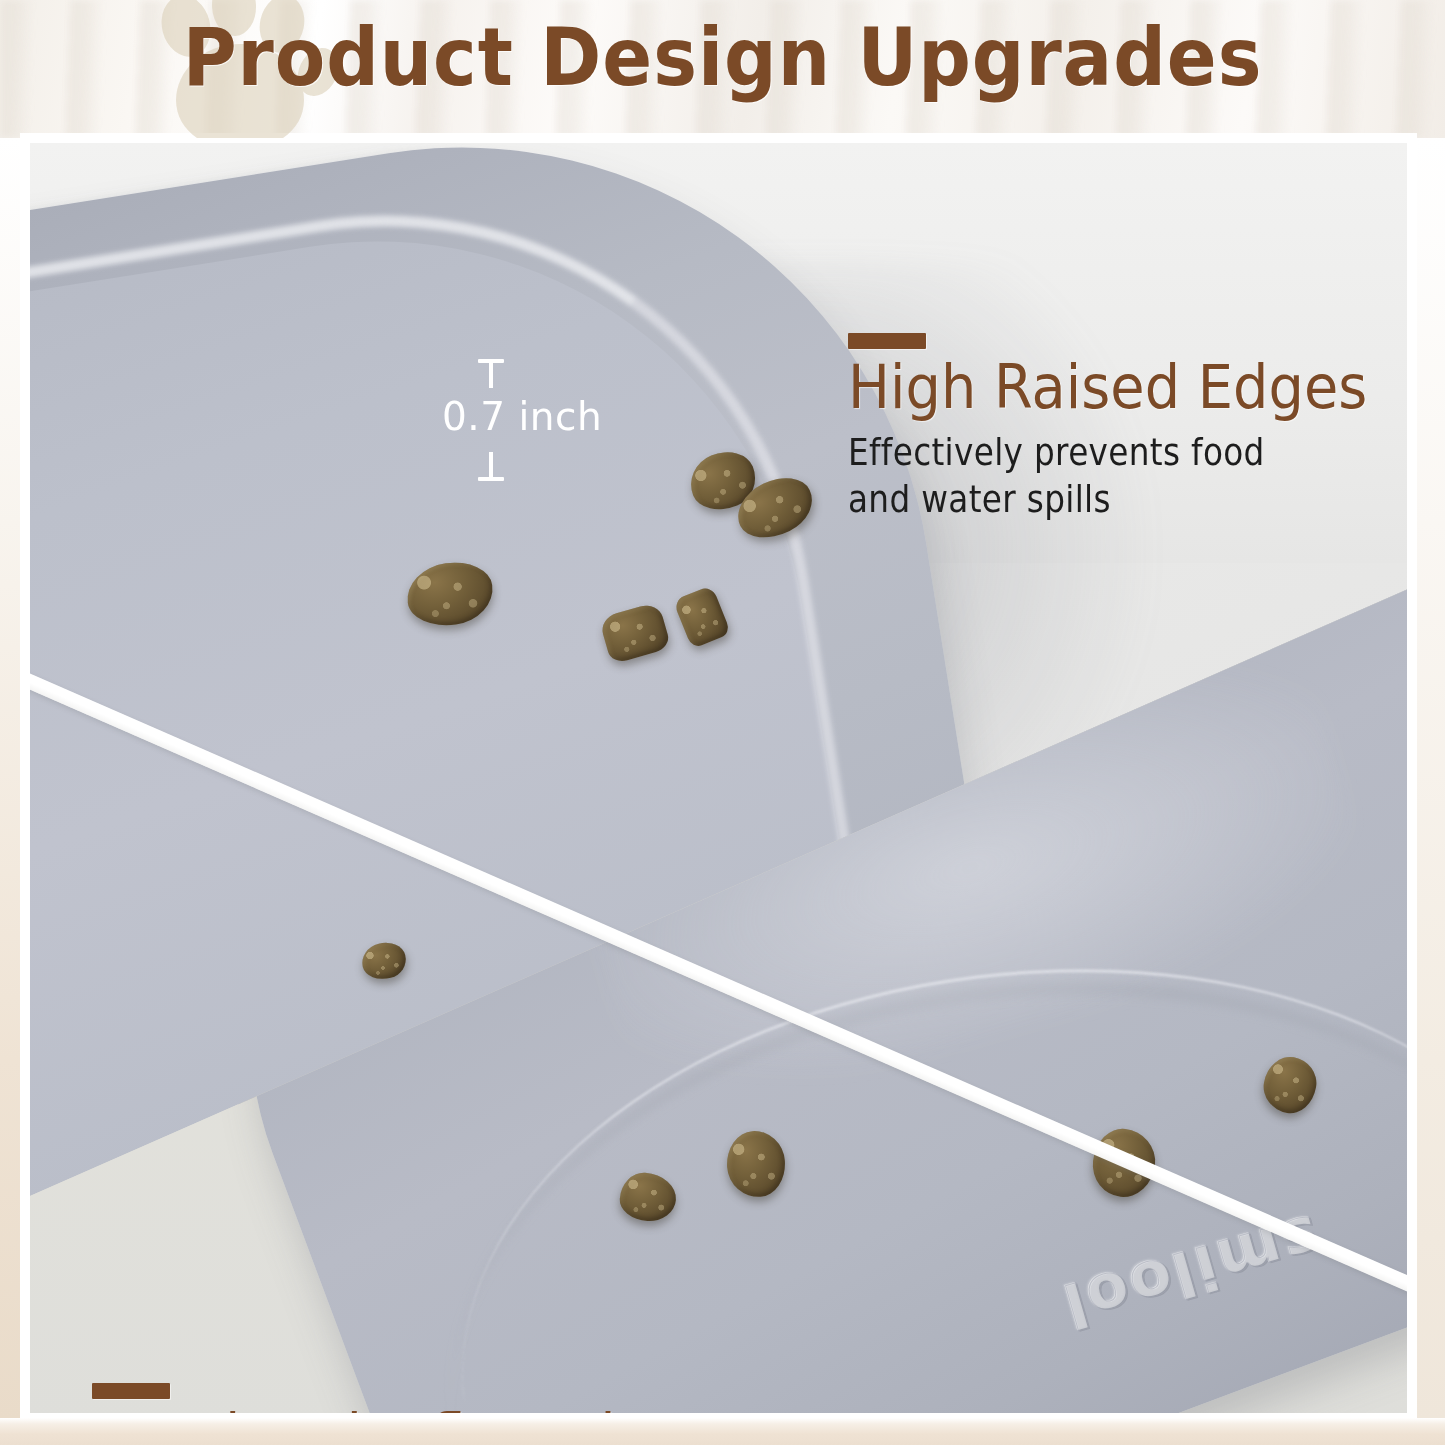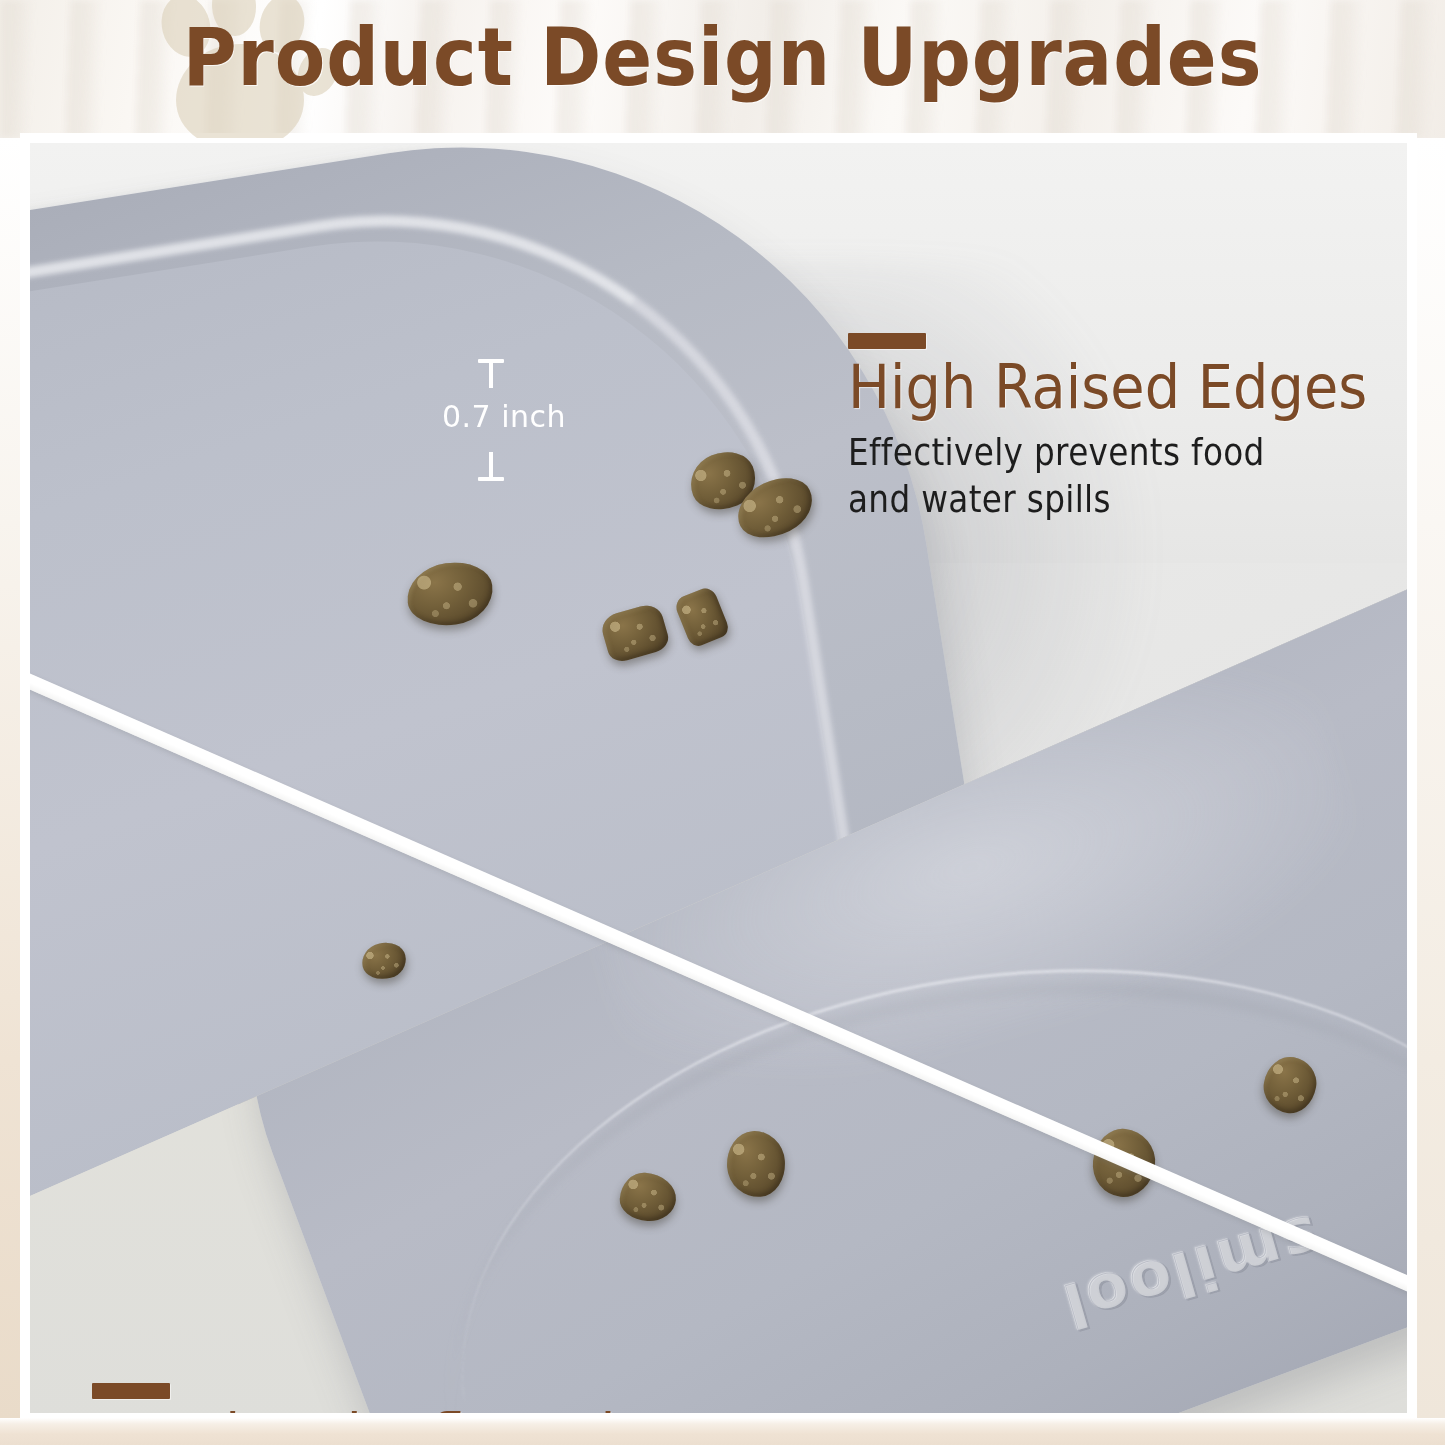--- a/index.html
+++ b/index.html
@@ -222,21 +222,21 @@
   }
   .measure .stem.top { top: 3px; height: 26px; }
   .measure .stem.bot { bottom: 3px; height: 26px; }
   .measure-label {
     position: absolute;
     left: 0;
     top: 36px;
     width: 150px;
     color: #ffffff;
     font-family: "DejaVu Sans", sans-serif;
-    font-size: 30px;
+    font-size: 39px;
     line-height: 44px;
     letter-spacing: 0.5px;
     white-space: nowrap;
   }
 
   
   .kibble {
     position: absolute;
     background:
       radial-gradient(ellipse at 34% 28%, #8a7449 0%, #73603a 38%, #5d4c2d 72%, #4c3e24 100%);

